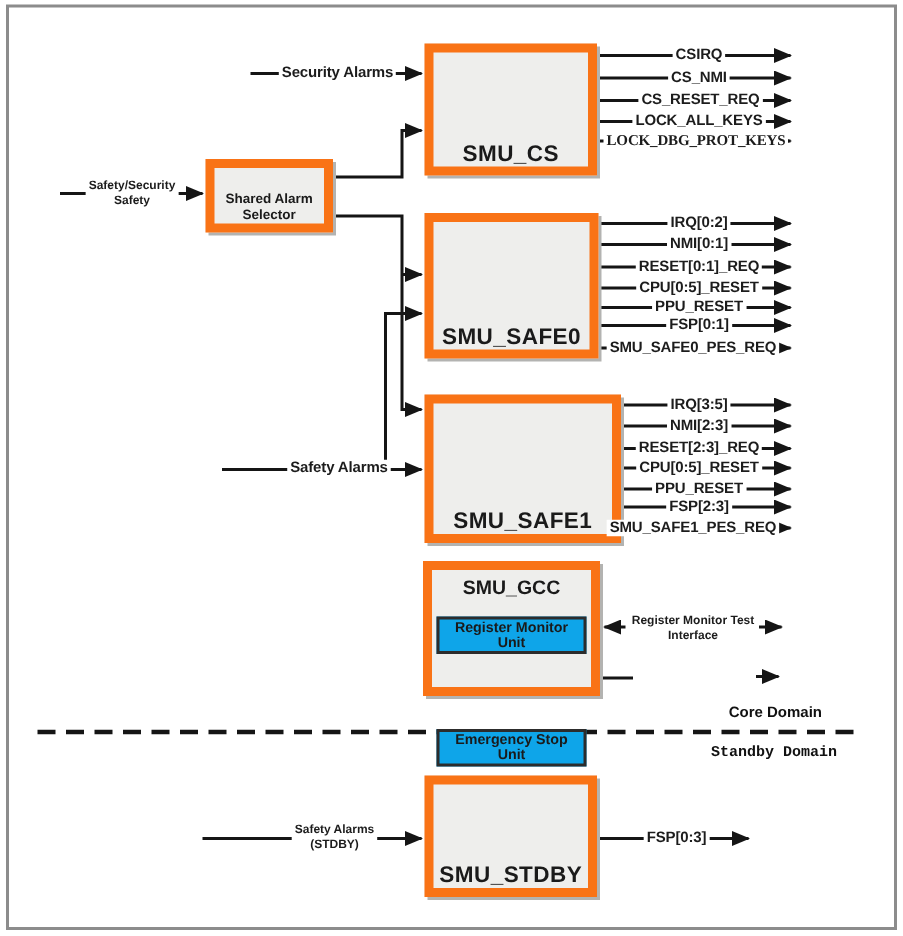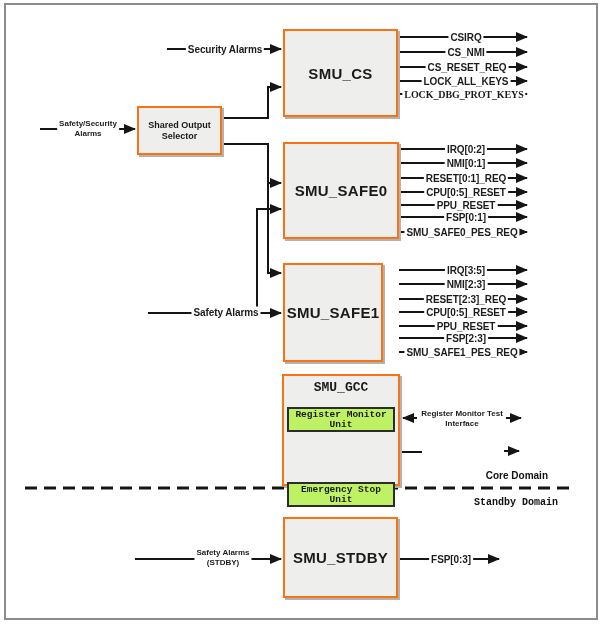--- a/index.html
+++ b/index.html
@@ -1,33 +1,33 @@
 <!DOCTYPE html>
 <html><head>
 <meta charset="utf-8">
 <style>
   html,body{margin:0;padding:0;background:#fff;}
   #canvas{position:relative;width:602px;height:624px;background:#fff;
     font-family:"Liberation Sans","DejaVu Sans",sans-serif;overflow:hidden;}
   #wires{position:absolute;left:0;top:0;z-index:1;}
   .block{position:absolute;z-index:2;box-sizing:border-box;background:#eeeeec;
-    border:2px solid #f97316;box-shadow:2px 2px 0 #b3b3b1;display:flex;
-    align-items:center;justify-content:center;color:#1a1a1a;font-weight:bold;}
+    border:6px solid #f97316;box-shadow:2px 2px 0 #b3b3b1;display:flex;
+    align-items:flex-end;justify-content:center;color:#1a1a1a;font-weight:bold;}
   .block-title{font-size:15px;letter-spacing:.3px;}
   .lbl{position:absolute;z-index:3;transform:translate(-50%,-50%);
     font-size:10px;font-weight:bold;color:#1c1c1c;background:#fff;
     white-space:nowrap;padding:0 2px;letter-spacing:-.1px;}
   .lbl2{position:absolute;z-index:3;transform:translate(-50%,-50%);
     font-size:8px;font-weight:bold;color:#1c1c1c;background:#fff;
     text-align:center;line-height:10px;padding:0 2px;white-space:nowrap;}
   .domain-lbl{position:absolute;z-index:3;font-size:10px;font-weight:bold;color:#111;}
   .gcc-title{position:absolute;left:0;right:0;top:4px;text-align:center;
     font-size:13px;font-weight:bold;color:#1a1a1a;}
   .gcc-sub{position:absolute;left:3px;right:3px;height:25px;box-sizing:border-box;
-    background:#bef264;border:2px solid #2c2c2c;display:flex;align-items:center;
+    background:#0ea5e9;border:2px solid #2c2c2c;display:flex;align-items:center;
     justify-content:center;text-align:center;font-size:9.5px;font-weight:bold;
     line-height:10px;color:#1a1a1a;}
   .sel-text{font-size:9px;line-height:11px;text-align:center;}
 </style>
 </head>
 <body>
 
 <div id="canvas">
 
   <svg id="wires" width="602" height="624" viewBox="0 0 602 624">
@@ -85,38 +85,38 @@
       <path d="M398,559 H499" marker-end="url(#ah)"></path>
 
       <path d="M25,488 H572" stroke-width="3" stroke-dasharray="12,7"></path>
     </g>
 
     <circle cx="257" cy="313" r="3.2" fill="#151515"></circle>
   </svg>
 
   <div class="block sel-text" style="left:137px;top:106px;width:85px;height:49px;">
     <div>
-      <span style="display:block">Shared Output</span>
+      <span style="display:block">Shared Alarm</span>
       <span style="display:block">Selector</span>
     </div>
   </div>
 
   <div class="block" style="left:283px;top:29px;width:115px;height:88px;">
     <span class="block-title">SMU_CS</span>
   </div>
 
   <div class="block" style="left:283px;top:142px;width:116px;height:97px;">
     <span class="block-title">SMU_SAFE0</span>
   </div>
 
-  <div class="block" style="left:283px;top:263px;width:100px;height:99px;">
+  <div class="block" style="left:283px;top:263px;width:131px;height:99px;">
     <span class="block-title">SMU_SAFE1</span>
   </div>
 
-  <div class="block" style="left:282px;top:374px;width:118px;height:112px;justify-content:flex-start;font-family:Liberation Mono, monospace;">
+  <div class="block" style="left:282px;top:374px;width:118px;height:90px;justify-content:flex-start;">
     <div class="gcc-title">SMU_GCC</div>
     <div class="gcc-sub" style="top:31px;">
       <div>
         <span style="display:block">Register Monitor</span>
         <span style="display:block">Unit</span>
       </div>
     </div>
     <div class="gcc-sub" style="top:62px;margin-top:44px;">
       <div>
         <span style="display:block">Emergency Stop</span>
@@ -125,21 +125,21 @@
     </div>
   </div>
 
   <div class="block" style="left:283px;top:517px;width:115px;height:81px;">
     <span class="block-title">SMU_STDBY</span>
   </div>
 
   <div class="lbl" style="left:225px;top:49px;">Security Alarms</div>
   <div class="lbl2" style="left:88px;top:129px;">
     <span style="display:block">Safety/Security</span>
-    <span style="display:block">Alarms</span>
+    <span style="display:block">Safety</span>
   </div>
   <div class="lbl" style="left:226px;top:312px;">Safety Alarms</div>
   <div class="lbl2" style="left:223px;top:558px;">
     <span style="display:block">Safety Alarms</span>
     <span style="display:block">(STDBY)</span>
   </div>
 
   <div class="lbl" style="left:466px;top:37px;">CSIRQ</div>
   <div class="lbl" style="left:466px;top:52px;">CS_NMI</div>
   <div class="lbl" style="left:467px;top:67px;">CS_RESET_REQ</div>

